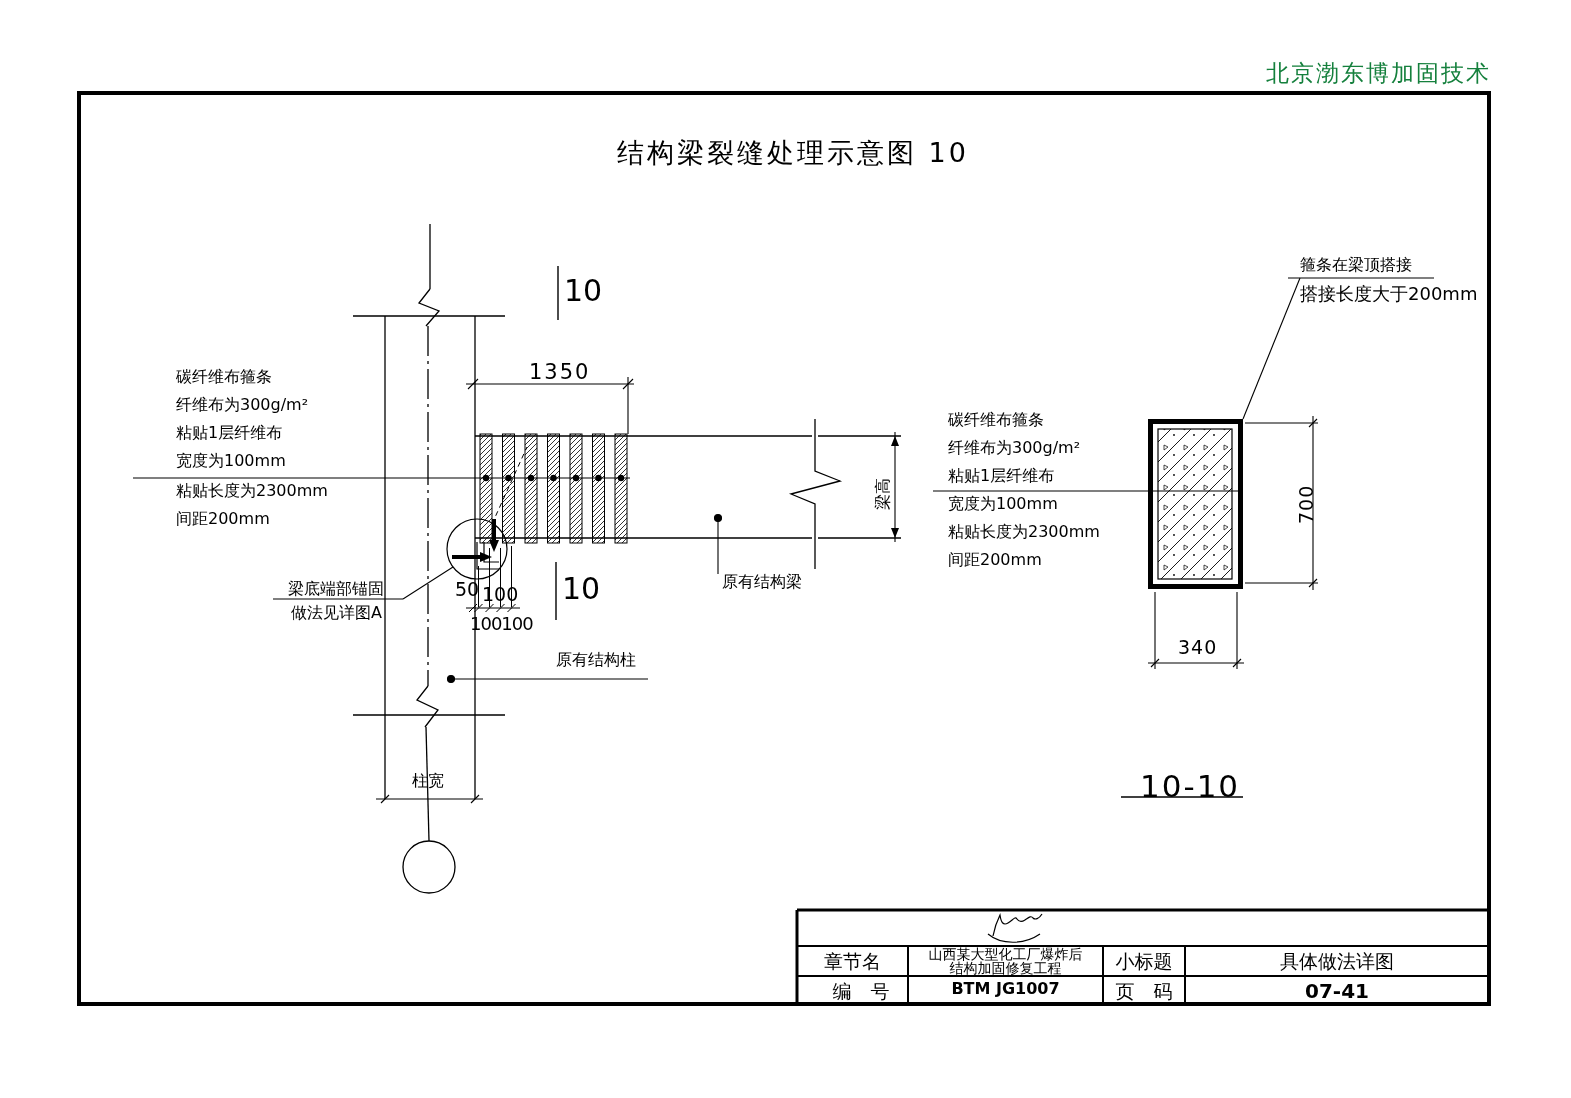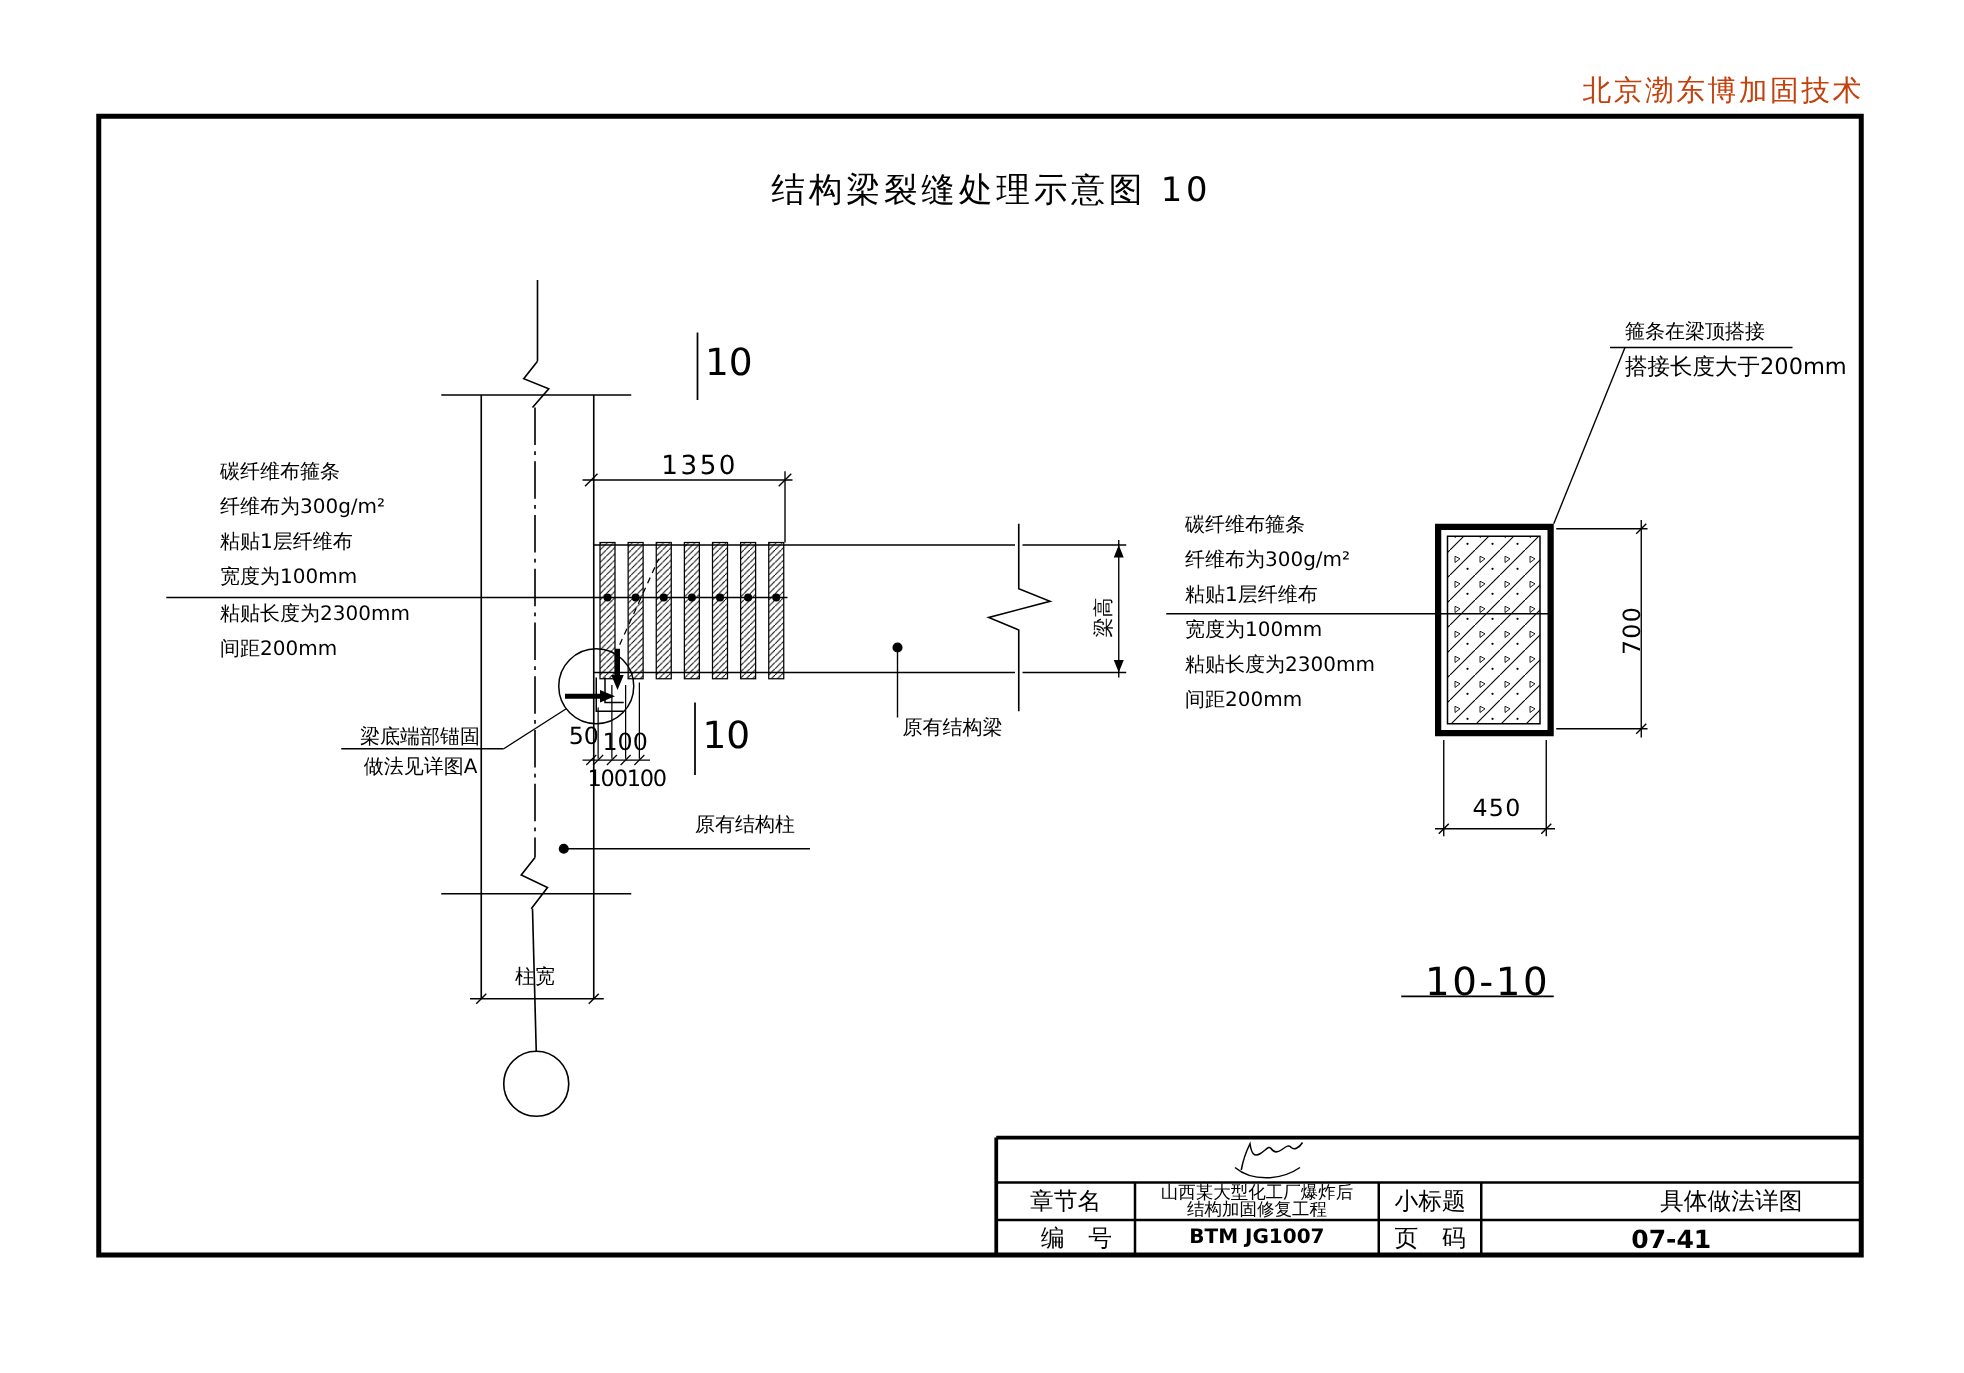--- a/index.html
+++ b/index.html
@@ -166,21 +166,21 @@
       <line x1="1103" y1="946" x2="1103" y2="1004" stroke-width="2"></line>
       <line x1="1185" y1="946" x2="1185" y2="1004" stroke-width="2"></line>
     </g>
 
     <g stroke="#000" fill="none" stroke-width="1.2">
       <path d="M993,936 c2,-11 5,-17 7,-21 c1,7 3,11 8,8 c5,-3 7,-7 9,-4 c2,3 5,3 8,1 c3,-2 6,-5 8,-2 c2,2 6,1 9,-4"></path>
       <path d="M988,934 c13,11 36,11 52,0"></path>
     </g>
   </svg>
 
-  <div class="t cad" style="left:1266px;top:60px;font-size:23px;letter-spacing:2px;color:#c2410c;">北京渤东博加固技术</div>
+  <div class="t cad" style="left:1266px;top:60px;font-size:23px;letter-spacing:2px;color:#15803d;">北京渤东博加固技术</div>
 
   <div class="t cad" style="left:617px;top:137px;font-size:27px;letter-spacing:3px;">结构梁裂缝处理示意图 10</div>
 
   <div class="t cad" style="left:176px;top:368px;font-size:16px;">碳纤维布箍条</div>
   <div class="t cad" style="left:176px;top:396px;font-size:16px;">纤维布为300g/m²</div>
   <div class="t cad" style="left:176px;top:424px;font-size:16px;">粘贴1层纤维布</div>
   <div class="t cad" style="left:176px;top:452px;font-size:16px;">宽度为100mm</div>
   <div class="t cad" style="left:176px;top:482px;font-size:16px;">粘贴长度为2300mm</div>
   <div class="t cad" style="left:176px;top:510px;font-size:16px;">间距200mm</div>
 
@@ -200,29 +200,29 @@
   <div class="t cad" style="left:722px;top:573px;font-size:16px;">原有结构梁</div>
   <div class="t cad" style="left:556px;top:651px;font-size:16px;">原有结构柱</div>
   <div class="t cad" style="left:412px;top:772px;font-size:16px;">柱宽</div>
   <div class="t cad rot" style="left:874px;top:510px;font-size:16px;">梁高</div>
 
   <div class="t num" style="left:529px;top:360px;font-size:21px;letter-spacing:2px;">1350</div>
   <div class="t num" style="left:455px;top:579px;font-size:19px;">50</div>
   <div class="t num" style="left:482px;top:584px;font-size:19px;">100</div>
   <div class="t num" style="left:470px;top:614px;font-size:18px;letter-spacing:-1px;">100100</div>
   <div class="t num rot" style="left:1296px;top:524px;font-size:19px;letter-spacing:1px;">700</div>
-  <div class="t num" style="left:1178px;top:637px;font-size:19px;letter-spacing:1px;">450</div>
+  <div class="t num" style="left:1178px;top:637px;font-size:19px;letter-spacing:1px;">340</div>
 
   <div class="t num" style="left:564px;top:274px;font-size:30px;">10</div>
   <div class="t num" style="left:562px;top:572px;font-size:30px;">10</div>
   <div class="t num" style="left:1140px;top:753px;font-size:31px;letter-spacing:2px;margin-top:16px;">10-10</div>
 
   <div class="t cad ctr" style="left:797px;width:111px;top:951px;font-size:19px;">章节名</div>
   <div class="t cad ctr" style="left:908px;width:195px;top:947px;font-size:14px;line-height:14px;">山西某大型化工厂爆炸后</div>
   <div class="t cad ctr" style="left:908px;width:195px;top:961px;font-size:14px;line-height:14px;">结构加固修复工程</div>
   <div class="t cad ctr" style="left:1103px;width:82px;top:951px;font-size:19px;">小标题</div>
-  <div class="t cad ctr" style="left:1185px;width:304px;top:951px;font-size:19px;padding-left:48px;">具体做法详图</div>
+  <div class="t cad ctr" style="left:1185px;width:304px;top:951px;font-size:19px;">具体做法详图</div>
   <div class="t cad ctr" style="left:797px;width:128px;top:981px;font-size:19px;">编　号</div>
   <div class="t cad ctr bold" style="left:908px;width:195px;top:980px;font-size:16px;">BTM JG1007</div>
   <div class="t cad ctr" style="left:1103px;width:82px;top:981px;font-size:19px;">页　码</div>
   <div class="t cad ctr bold" style="left:1185px;width:304px;top:980px;font-size:20px;">07-41</div>
 
 </div>
 
 </body></html>

